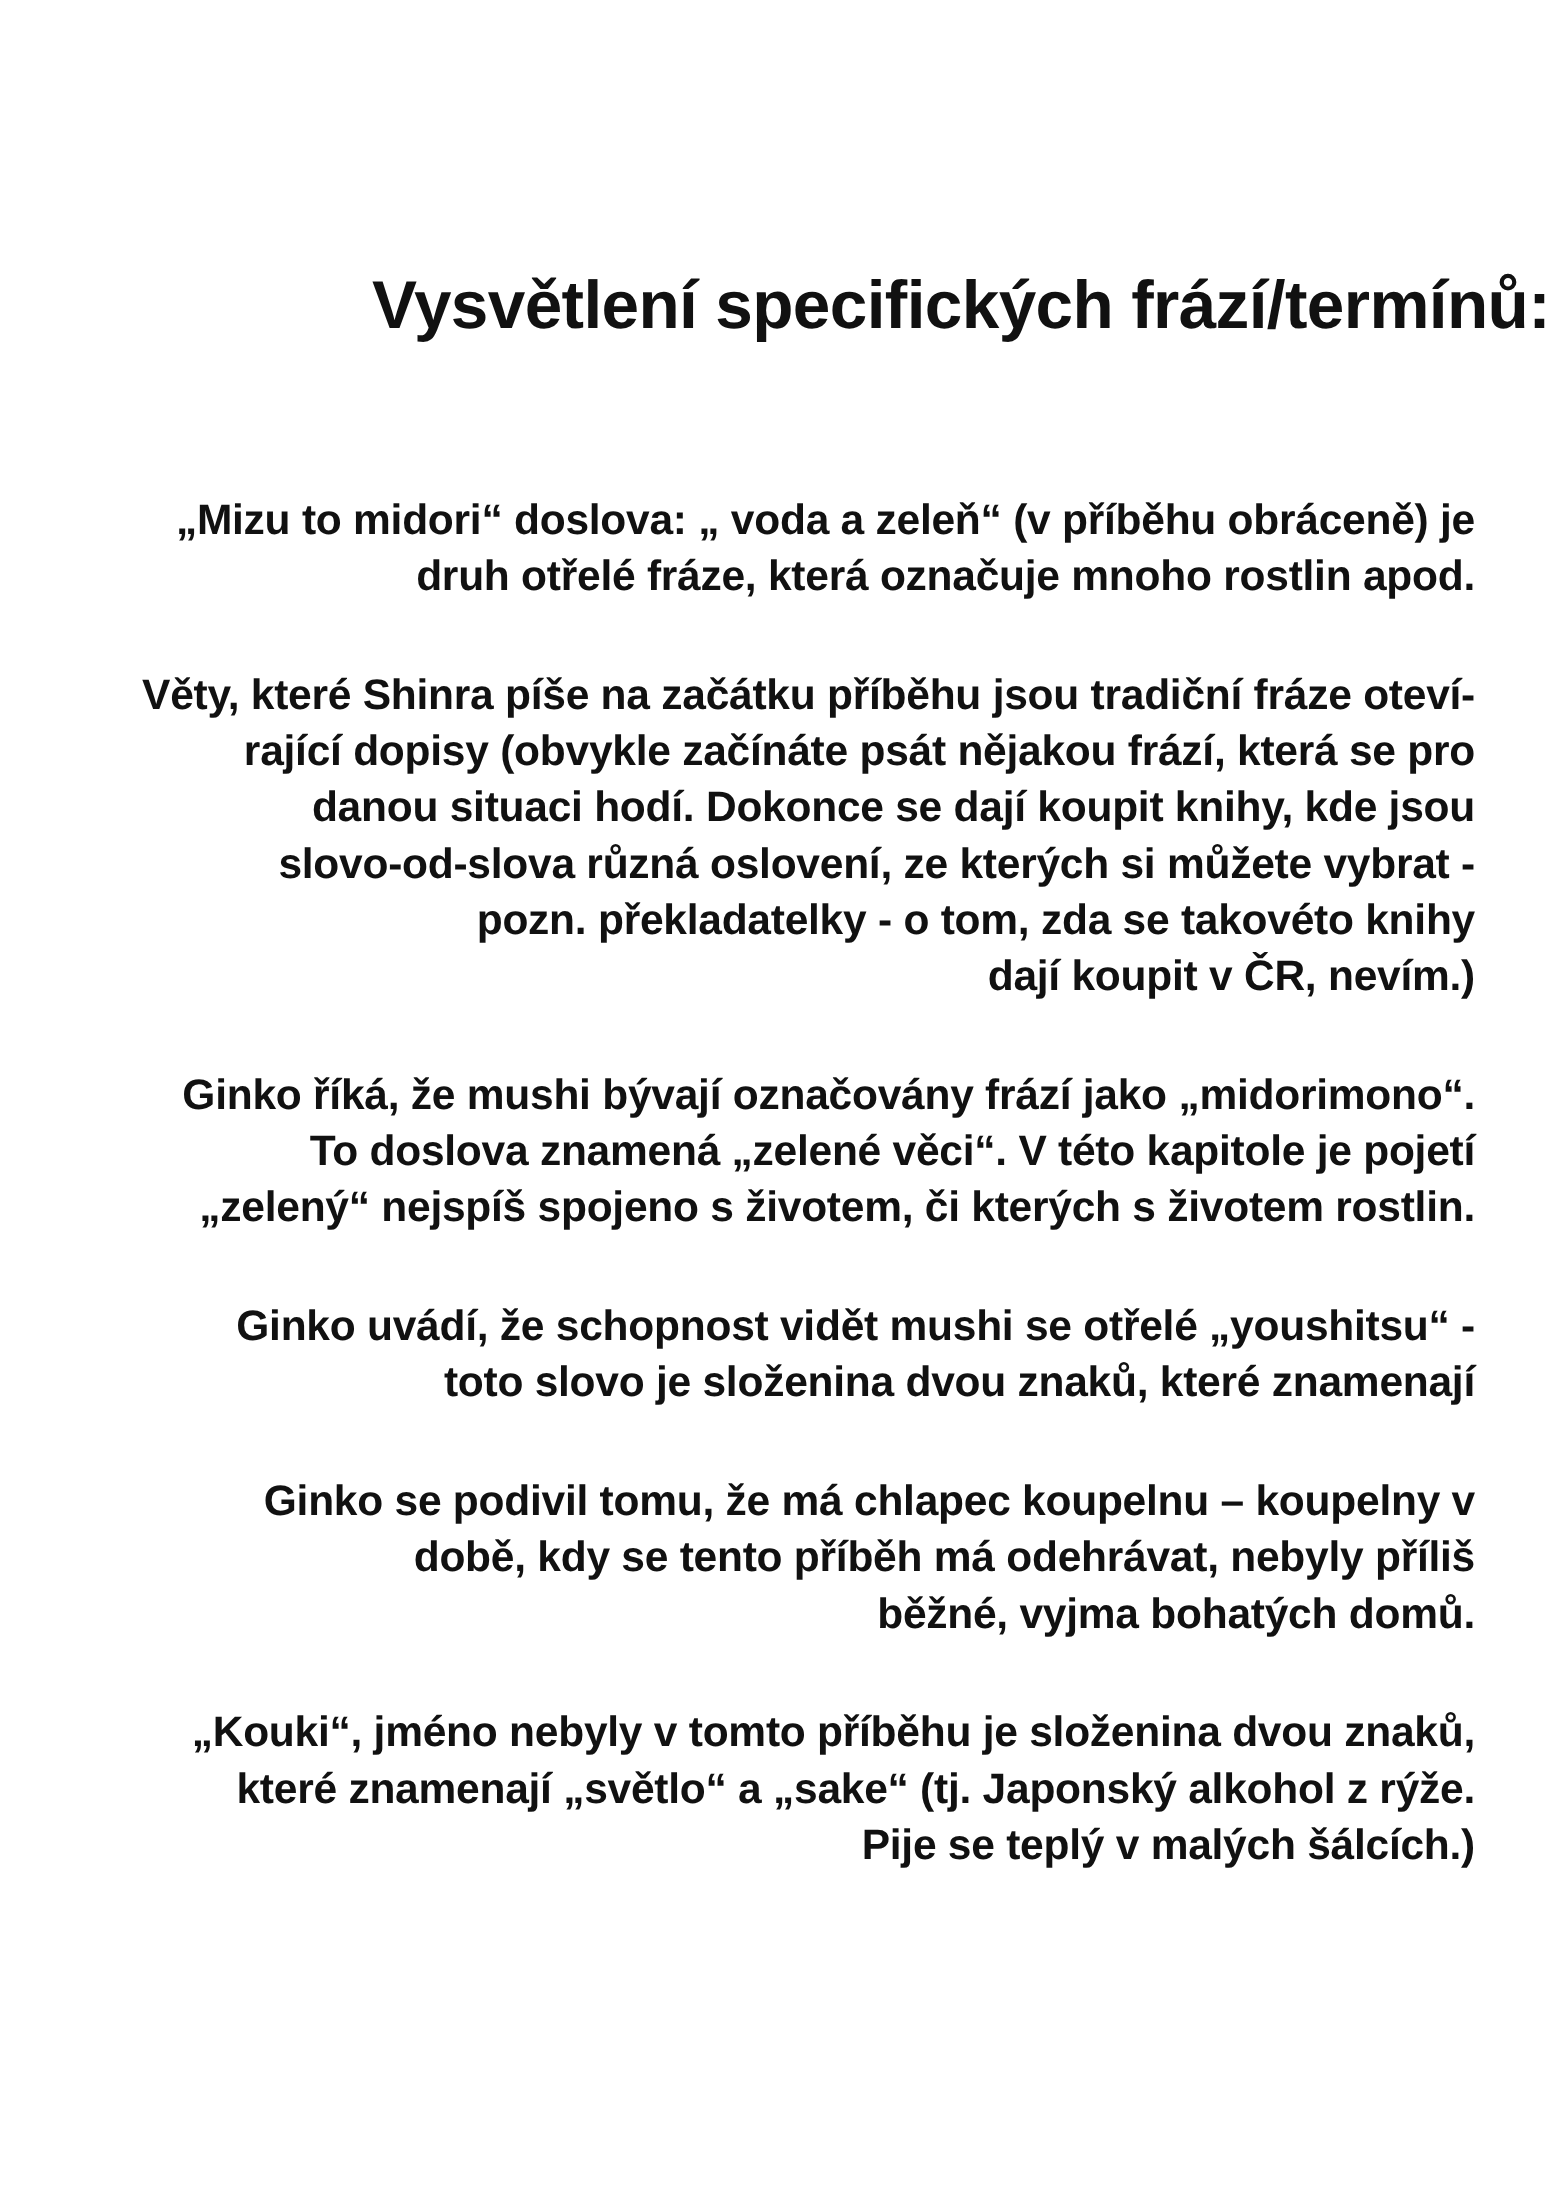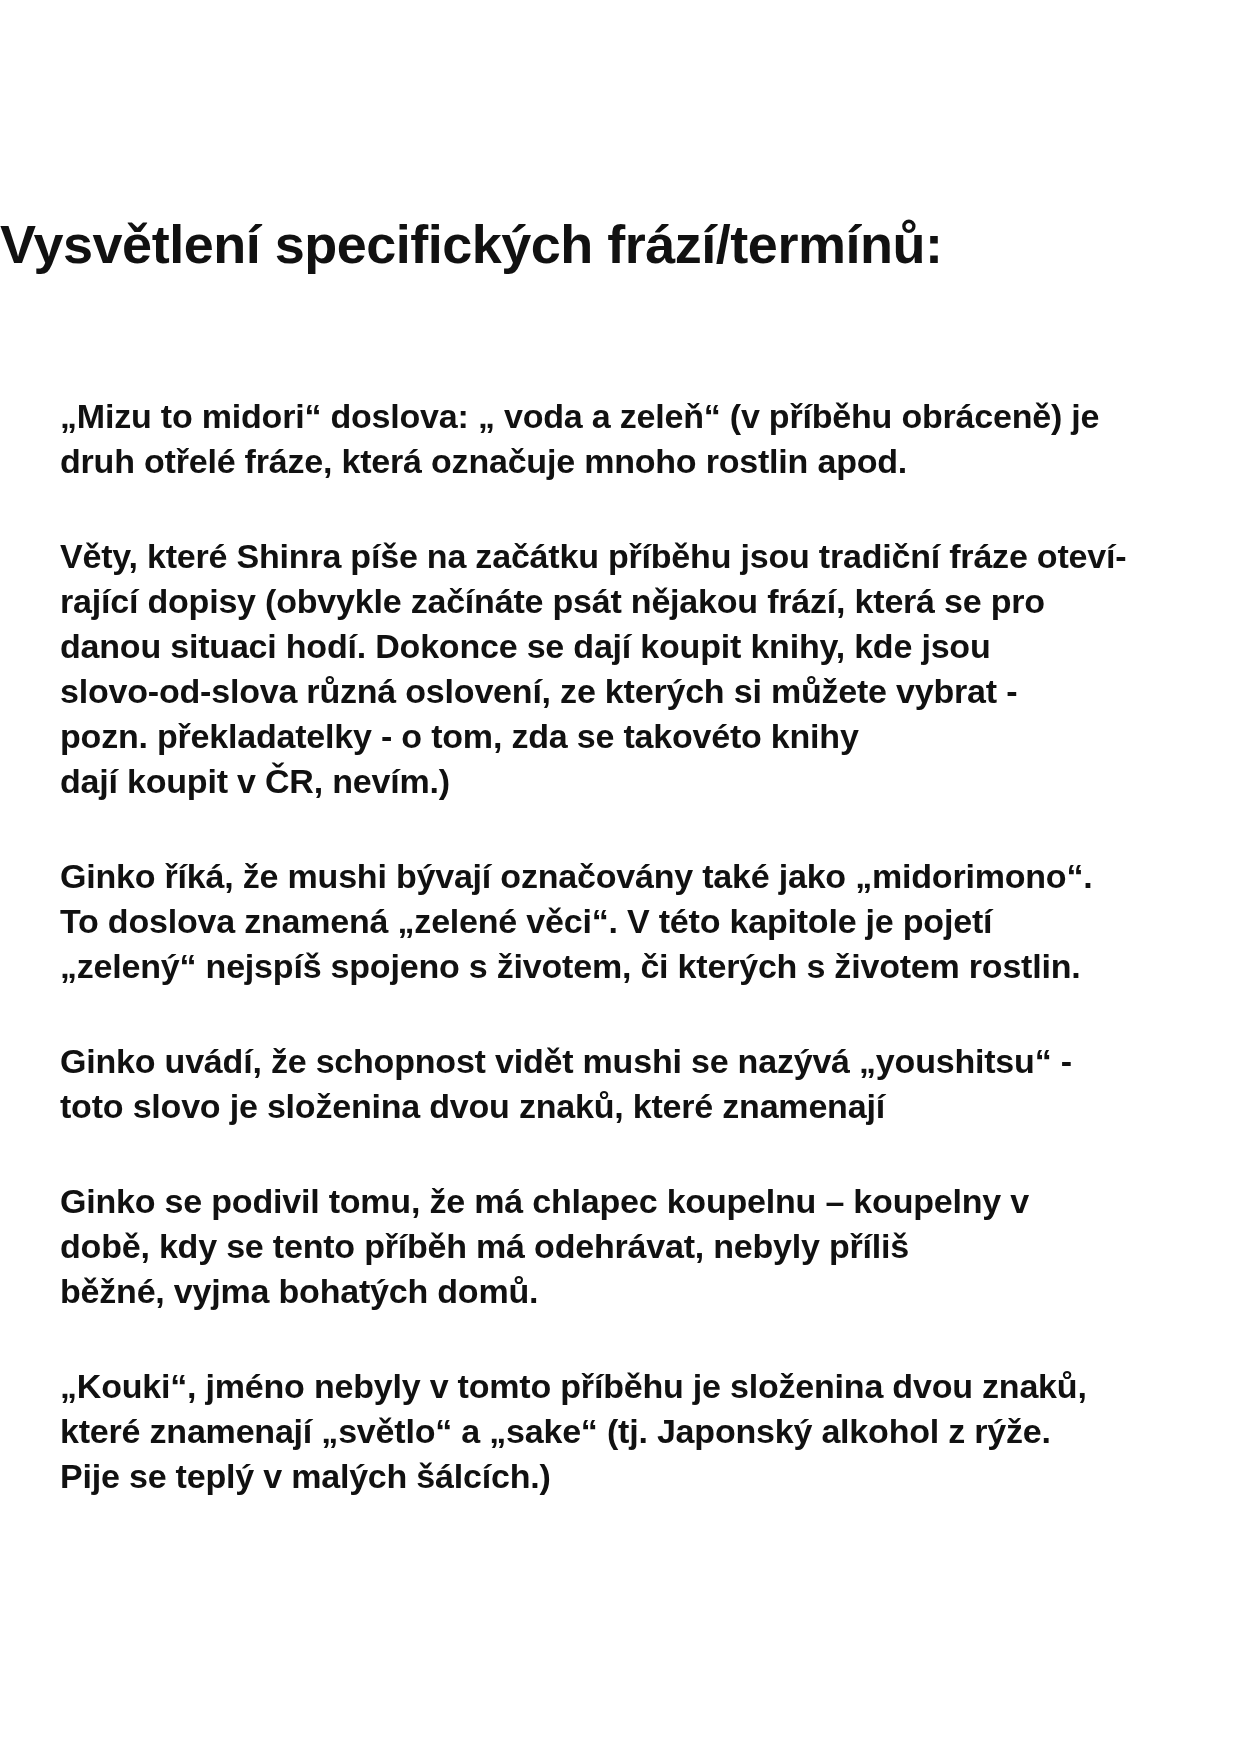--- a/index.html
+++ b/index.html
@@ -12,21 +12,21 @@
     background: #ffffff;
     font-family: "Liberation Sans", sans-serif;
     color: #111111;
     overflow: hidden;
   }
   .page {
     box-sizing: border-box;
     width: 1240px;
     height: 1748px;
     padding-top: 212px;
-    text-align: left;
+    text-align: right;
   }
   .title {
     margin: 0 0 118px 0;
     font-size: 54px;
     line-height: 64px;
     font-weight: bold;
     letter-spacing: -0.5px;
   }
   .paragraphs {
     display: block;
@@ -44,18 +44,18 @@
   }
 </style>
 </head>
 <body style="background: rgb(255, 255, 255); color: rgb(17, 17, 17);">
 
 <main class="page">
   <h1 class="title">Vysvětlení specifických frází/termínů:</h1>
   <section class="paragraphs" id="paragraphs">
       <p class="para"><span>„Mizu to midori“ doslova: „ voda a zeleň“ (v příběhu obráceně) je</span><br><span>druh otřelé fráze, která označuje mnoho rostlin apod.</span></p>
       <p class="para"><span>Věty, které Shinra píše na začátku příběhu jsou tradiční fráze oteví-</span><br><span>rající dopisy (obvykle začínáte psát nějakou frází, která se pro</span><br><span>danou situaci hodí. Dokonce se dají koupit knihy, kde jsou</span><br><span>slovo-od-slova různá oslovení, ze kterých si můžete vybrat -</span><br><span>pozn. překladatelky - o tom, zda se takovéto knihy</span><br><span>dají koupit v ČR, nevím.)</span></p>
-      <p class="para"><span>Ginko říká, že mushi bývají označovány také jako „midorimono“.</span><br><span>To doslova znamená „zelené věci“.  V této kapitole je pojetí</span><br><span>„zelený“ nejspíš spojeno s životem, či kterých s životem rostlin.</span></p>
-      <p class="para"><span>Ginko uvádí, že schopnost vidět mushi se nazývá „youshitsu“ -</span><br><span>toto slovo je složenina dvou znaků, které znamenají</span><br></p>
+      <p class="para"><span>Ginko říká, že mushi bývají označovány frází jako „midorimono“.</span><br><span>To doslova znamená „zelené věci“.  V této kapitole je pojetí</span><br><span>„zelený“ nejspíš spojeno s životem, či kterých s životem rostlin.</span></p>
+      <p class="para"><span>Ginko uvádí, že schopnost vidět mushi se otřelé „youshitsu“ -</span><br><span>toto slovo je složenina dvou znaků, které znamenají</span><br></p>
       <p class="para"><span>Ginko se podivil tomu, že má chlapec koupelnu – koupelny v</span><br><span>době, kdy se tento příběh má odehrávat, nebyly příliš</span><br><span>běžné, vyjma bohatých domů.</span></p>
       <p class="para"><span>„Kouki“, jméno nebyly v tomto příběhu je složenina dvou znaků,</span><br><span>které znamenají „světlo“ a „sake“ (tj. Japonský alkohol z rýže.</span><br><span>Pije se teplý v malých šálcích.)</span></p>
     </section>
 </main>
 
 </body></html>

